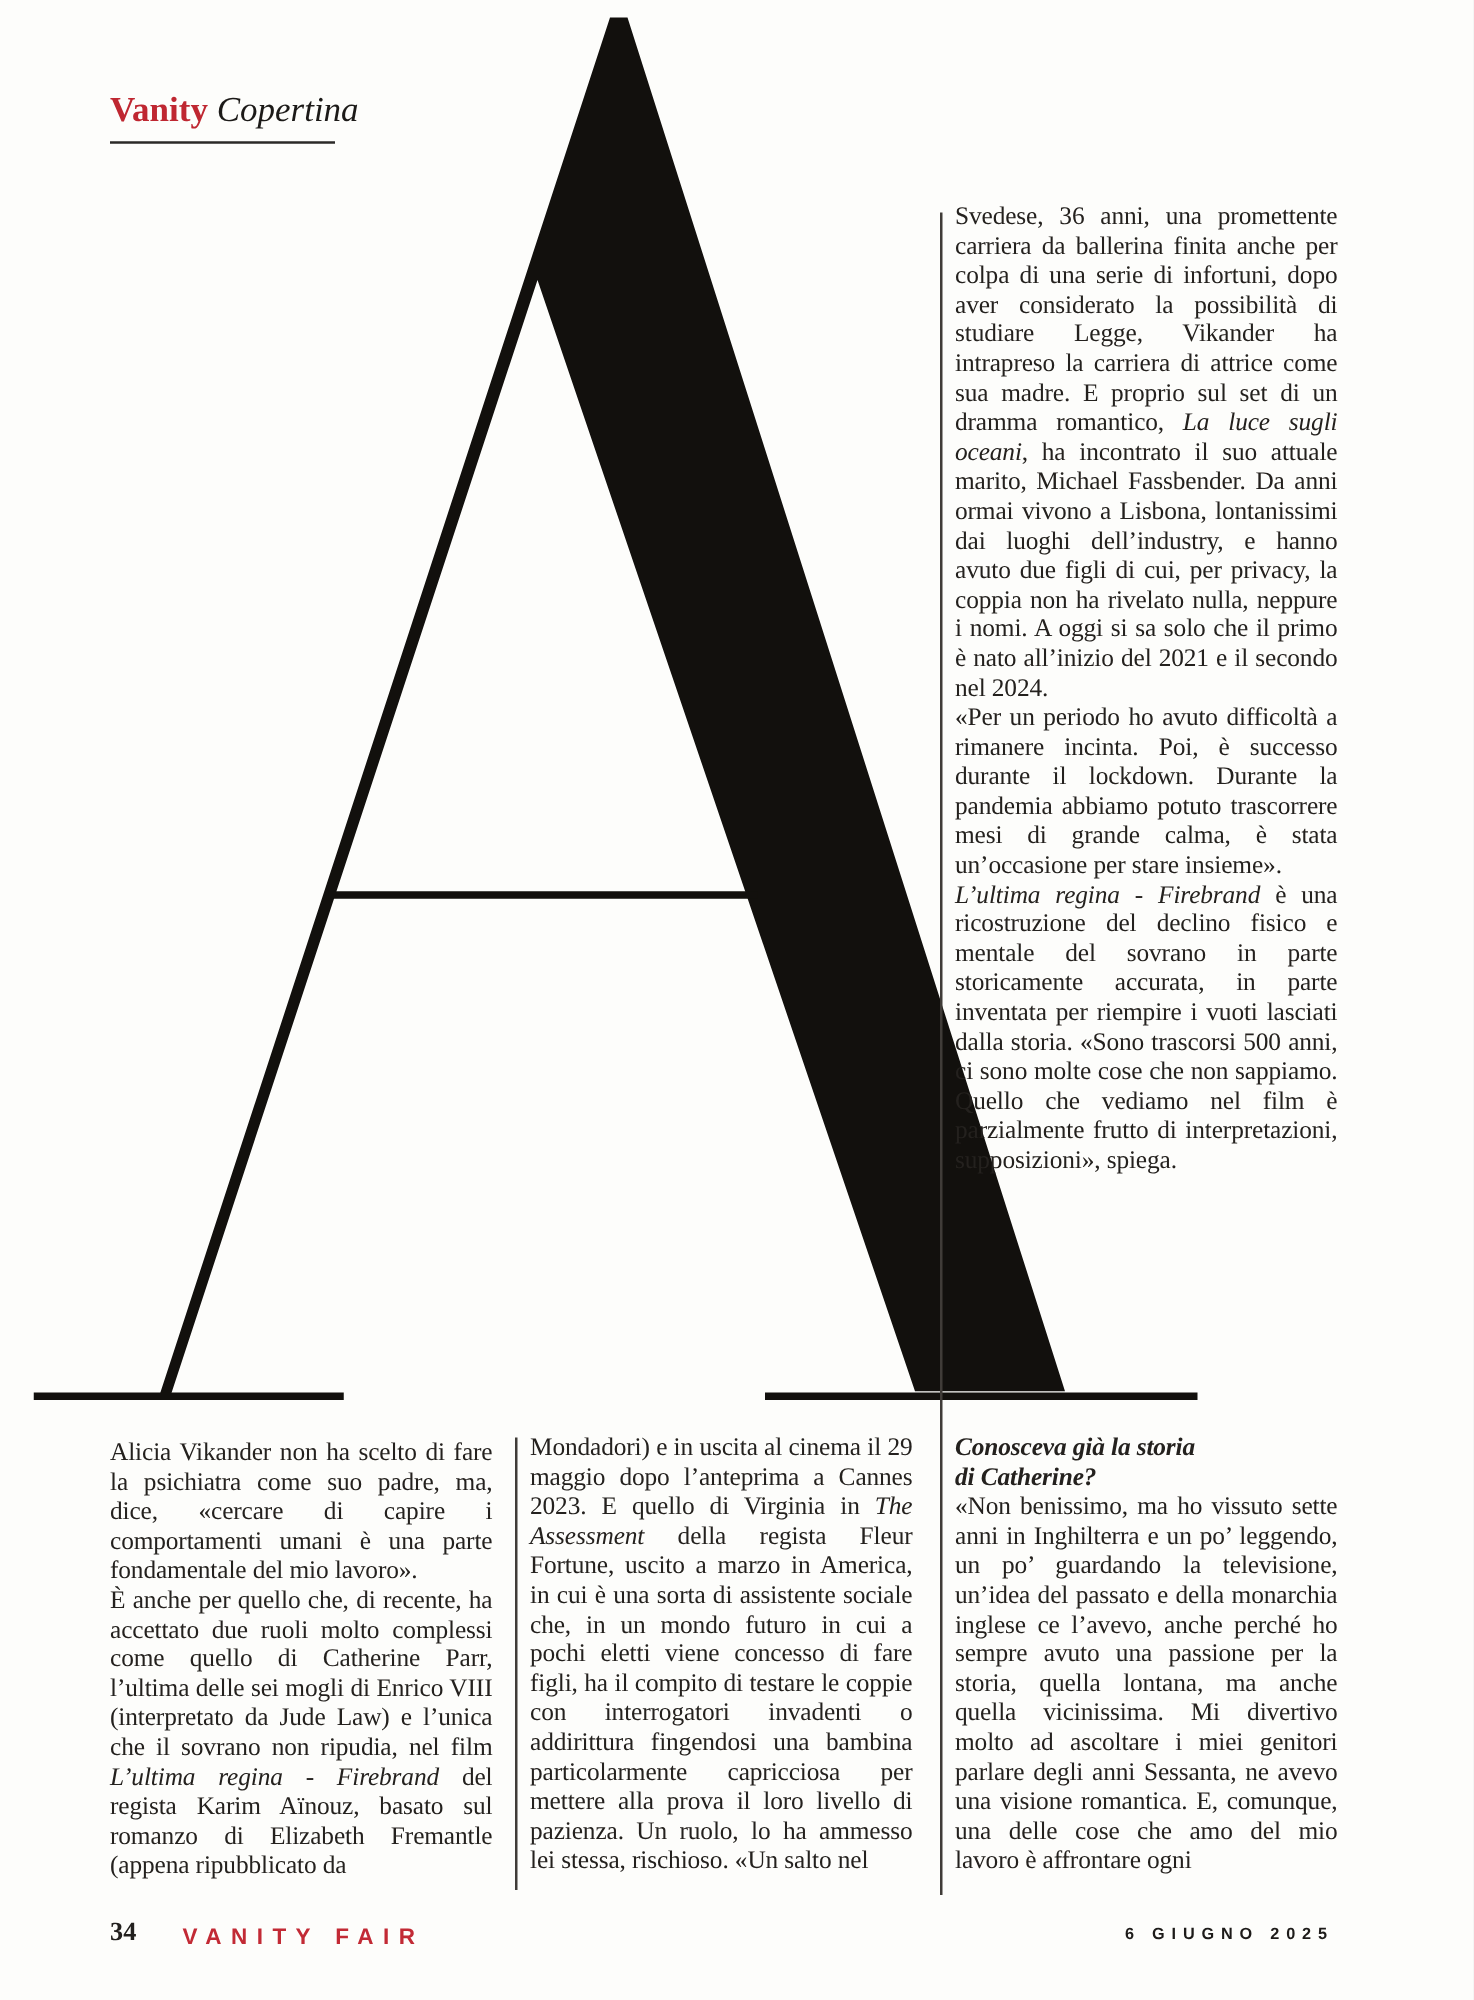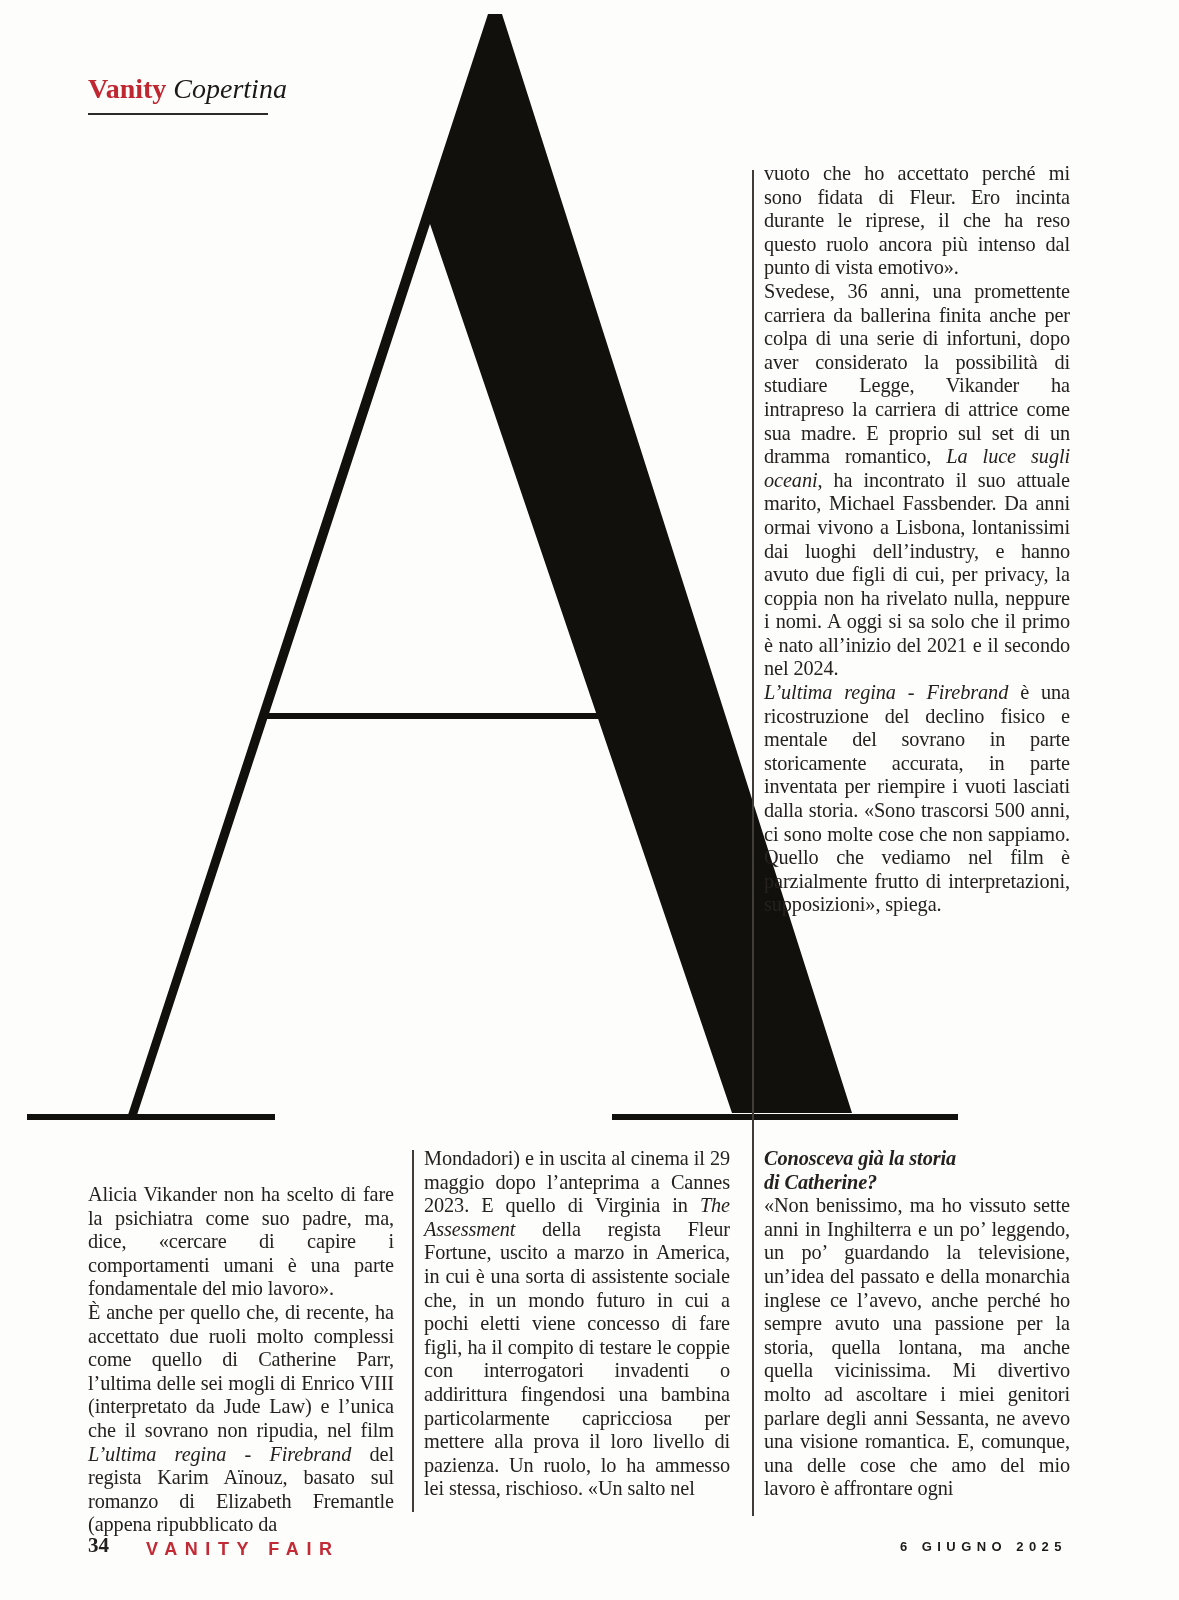--- a/index.html
+++ b/index.html
@@ -49,21 +49,21 @@
     position: absolute;
     width: 306px;
     font-size: 20.3px;
     line-height: 23.6px;
     letter-spacing: -0.1px;
     z-index: 2;
   }
   .col p { margin: 0; text-align: justify; hyphens: none; }
   .col p.head { text-align: left; font-weight: bold; font-style: italic; }
   .col-right-top    { left: 764px; top: 162px;  }
-  .col-left-bottom  { left: 88px;  top: 1183px; }
+  .col-left-bottom  { left: 88px;  top: 1151px; }
   .col-mid-bottom   { left: 424px; top: 1147px; }
   .col-right-bottom { left: 764px; top: 1147px; }
   
   .footer-num {
     position: absolute;
     left: 88px; top: 1533px;
     font-size: 21px; font-weight: bold; color: #22201e;
     z-index: 3;
     text-align: center;
   }
@@ -104,22 +104,22 @@
       <rect x="263" y="713" width="343" height="6"></rect>
       <rect x="27" y="1114" width="248" height="6"></rect>
       <rect x="612" y="1114" width="346" height="6"></rect>
     </g>
   </svg>
 
   <div class="vrule vrule-right"></div>
   <div class="vrule vrule-left"></div>
 
   <div class="col col-right-top">
-      <p><span>vuoto che ho accettato perché mi sono fidata di Fleur. Ero incinta durante le riprese, il che ha reso questo ruolo ancora più intenso dal punto di vista emotivo».</span></p>
       <p><span>Svedese, 36 anni, una promettente carriera da ballerina finita anche per colpa di una serie di infortuni, dopo aver considerato la possibilità di studiare Legge, Vikander ha intrapreso la carriera di attrice come sua madre. E proprio sul set di un dramma romantico, </span><i>La luce sugli oceani</i><span>, ha incontrato il suo attuale marito, Michael Fassbender. Da anni ormai vivono a Lisbona, lontanissimi dai luoghi dell’industry, e hanno avuto due figli di cui, per privacy, la coppia non ha rivelato nulla, neppure i nomi. A oggi si sa solo che il primo è nato all’inizio del 2021 e il secondo nel 2024.</span></p>
+      <p><span>«Per un periodo ho avuto difficoltà a rimanere incinta. Poi, è successo durante il lockdown. Durante la pandemia abbiamo potuto trascorrere mesi di grande calma, è stata un’occasione per stare insieme».</span></p>
       <p><i>L’ultima regina - Firebrand</i><span> è una ricostruzione del declino fisico e mentale del sovrano in parte storicamente accurata, in parte inventata per riempire i vuoti lasciati dalla storia. «Sono trascorsi 500 anni, ci sono molte cose che non sappiamo. Quello che vediamo nel film è parzialmente frutto di interpretazioni, supposizioni», spiega.</span></p>
     </div>
   <div class="col col-left-bottom">
       <p><span>Alicia Vikander non ha scelto di fare la psichiatra come suo padre, ma, dice, «cercare di capire i comportamenti umani è una parte fondamentale del mio lavoro».</span></p>
       <p><span>È anche per quello che, di recente, ha accettato due ruoli molto complessi come quello di Catherine Parr, l’ultima delle sei mogli di Enrico VIII (interpretato da Jude Law) e l’unica che il sovrano non ripudia, nel film </span><i>L’ultima regina - Firebrand</i><span> del regista Karim Aïnouz, basato sul romanzo di Elizabeth Fremantle (appena ripubblicato da</span></p>
     </div>
   <div class="col col-mid-bottom">
       <p><span>Mondadori) e in uscita al cinema il 29 maggio dopo l’anteprima a Cannes 2023. E quello di Virginia in </span><i>The Assessment</i><span> della regista Fleur Fortune, uscito a marzo in America, in cui è una sorta di assistente sociale che, in un mondo futuro in cui a pochi eletti viene concesso di fare figli, ha il compito di testare le coppie con interrogatori invadenti o addirittura fingendosi una bambina particolarmente capricciosa per mettere alla prova il loro livello di pazienza. Un ruolo, lo ha ammesso lei stessa, rischioso. «Un salto nel</span></p>
     </div>
   <div class="col col-right-bottom">

